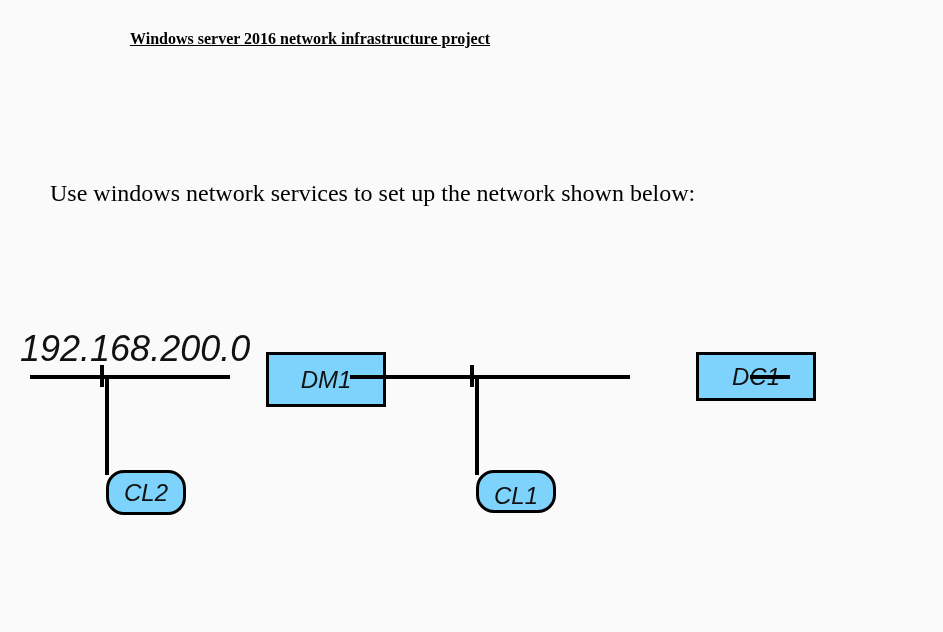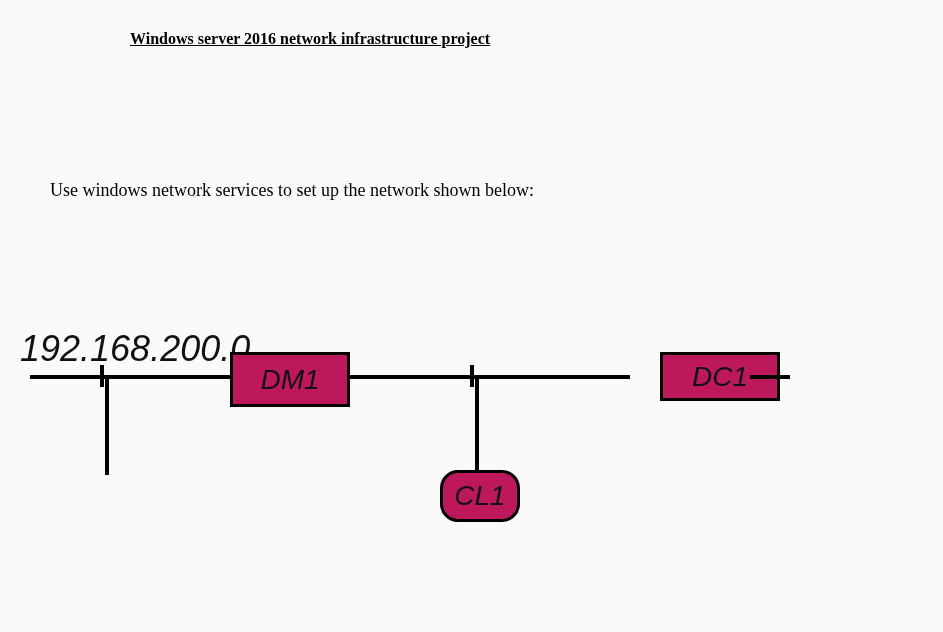--- a/index.html
+++ b/index.html
@@ -21,21 +21,21 @@
       left: 130px;
       font-size: 16px;
       font-weight: bold;
       text-decoration: underline;
       color: #000;
     }
     .instruction {
       position: absolute;
       top: 180px;
       left: 50px;
-      font-size: 18px;
+      font-size: 24px;
       color: #000;
     }
     .diagram {
       position: absolute;
       top: 320px;
       left: 0;
       width: 943px;
       height: 300px;
     }
     .handwritten {
@@ -43,25 +43,26 @@
       font-style: italic;
       color: #111;
     }
     .subnet-label {
       position: absolute;
       font-size: 36px;
     }
     .node-box {
       position: absolute;
       border: 3px solid #000;
-      background: #be185d;
+      background: #7dd3fc;
       display: flex;
       align-items: center;
       justify-content: center;
-      font-size: 28px;
+      font-size: 24px;
+      margin-left: 36px;
     }
     .node-rounded {
       border-radius: 18px;
     }
     .h-line {
       position: absolute;
       height: 4px;
       background: #000;
     }
     .v-line {
@@ -98,22 +99,25 @@
   <div class="node-box handwritten" style="top: 32px; left: 660px; width: 120px; height: 49px;">
     <span>DC1</span>
   </div>
 
   <div class="h-line" style="top: 55px; left: 750px; width: 40px;"></div>
 
   <div class="tick" style="top: 45px; left: 100px; height: 22px;"></div>
 
   <div class="v-line" style="top: 55px; left: 105px; height: 100px;"></div>
 
+  <div class="node-box node-rounded handwritten" style="top: 150px; left: 70px; width: 80px; height: 45px;">
+    <span>CL2</span>
+  </div>
 
   <div class="tick" style="top: 45px; left: 470px; height: 22px;"></div>
 
   <div class="v-line" style="top: 55px; left: 475px; height: 100px;"></div>
 
-  <div class="node-box node-rounded handwritten" style="top: 150px; left: 440px; width: 80px; height: 52px;">
+  <div class="node-box node-rounded handwritten" style="top: 150px; left: 440px; width: 80px; height: 43px; align-items: flex-end;">
     <span>CL1</span>
   </div>
 
 </div>
 
 </body></html>

